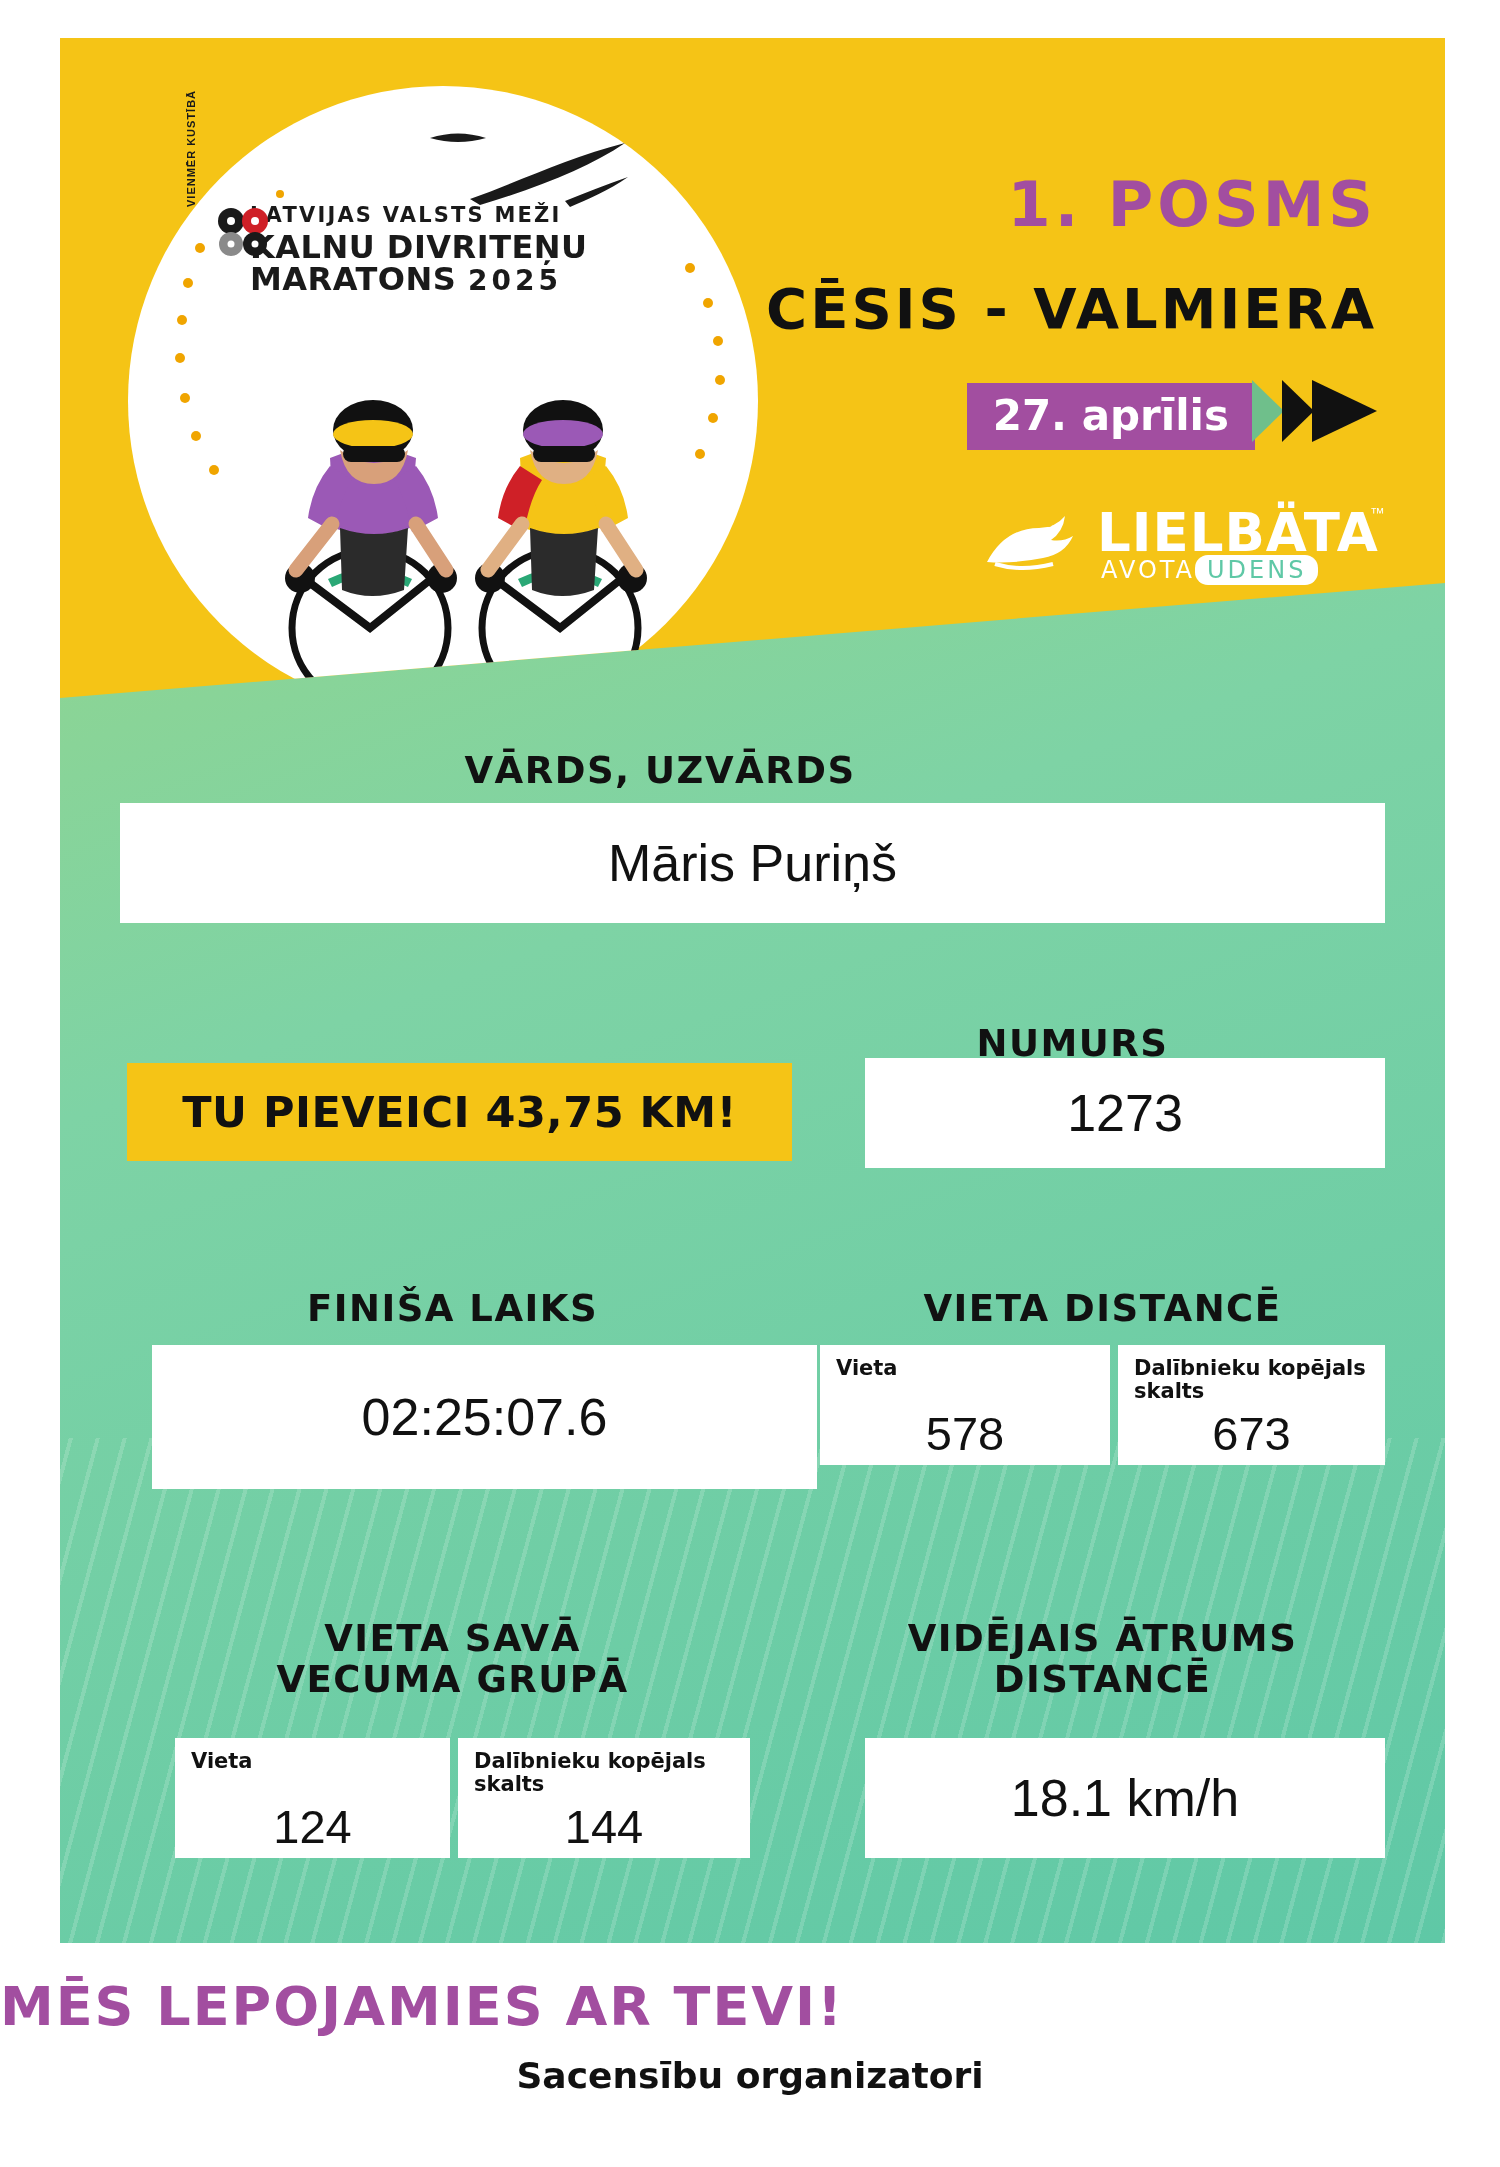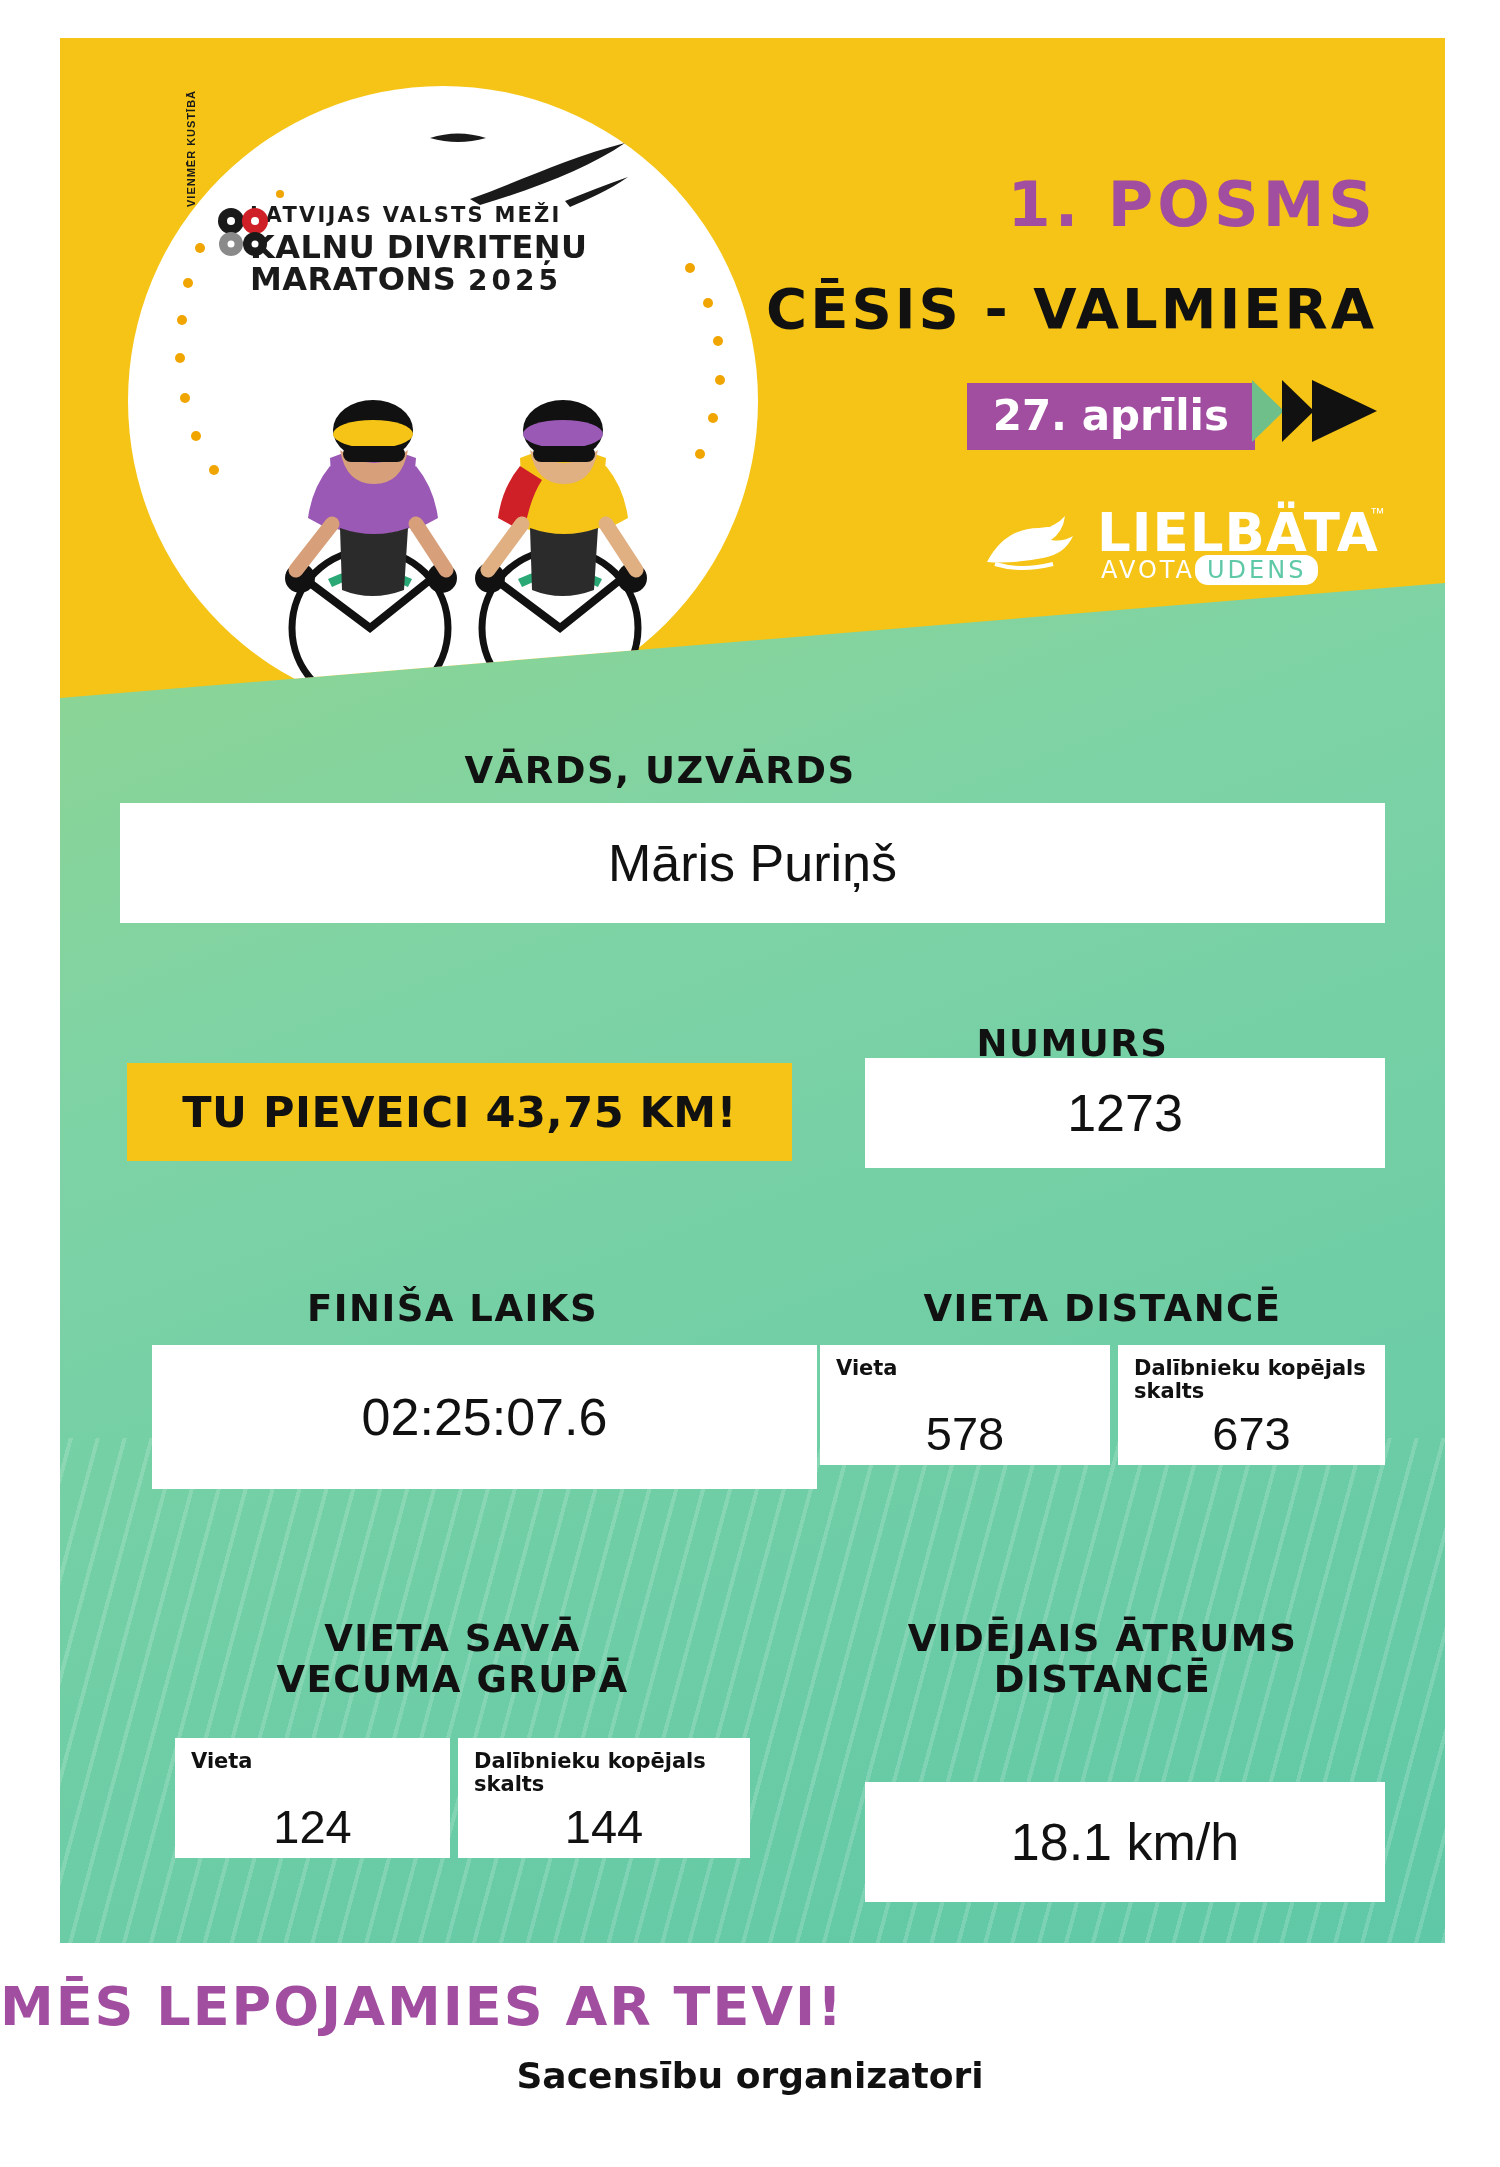--- a/index.html
+++ b/index.html
@@ -445,20 +445,20 @@
     </div>
     <div class="subfield" style="left:398px; top:1700px; width:292px; height:120px;">
       <div class="cap" style="width:260px;">Dalībnieku kopējals skalts</div>
       <div class="val">144</div>
     </div>
 
     <div class="label" style="left:760px; top:1580px; width:565px;">
       <div>VIDĒJAIS ĀTRUMS</div>
       <div>DISTANCĒ</div>
     </div>
-    <div class="field big" style="left:805px; top:1744px; width:520px; height:120px;">18.1 km/h</div>
+    <div class="field big" style="left:805px; top:1700px; width:520px; height:120px;">18.1 km/h</div>
 
   </div>
 
   <div class="footer-main">MĒS LEPOJAMIES AR TEVI!</div>
   <div class="footer-sub">Sacensību organizatori</div>
 
 </div>
 
 </body></html>

